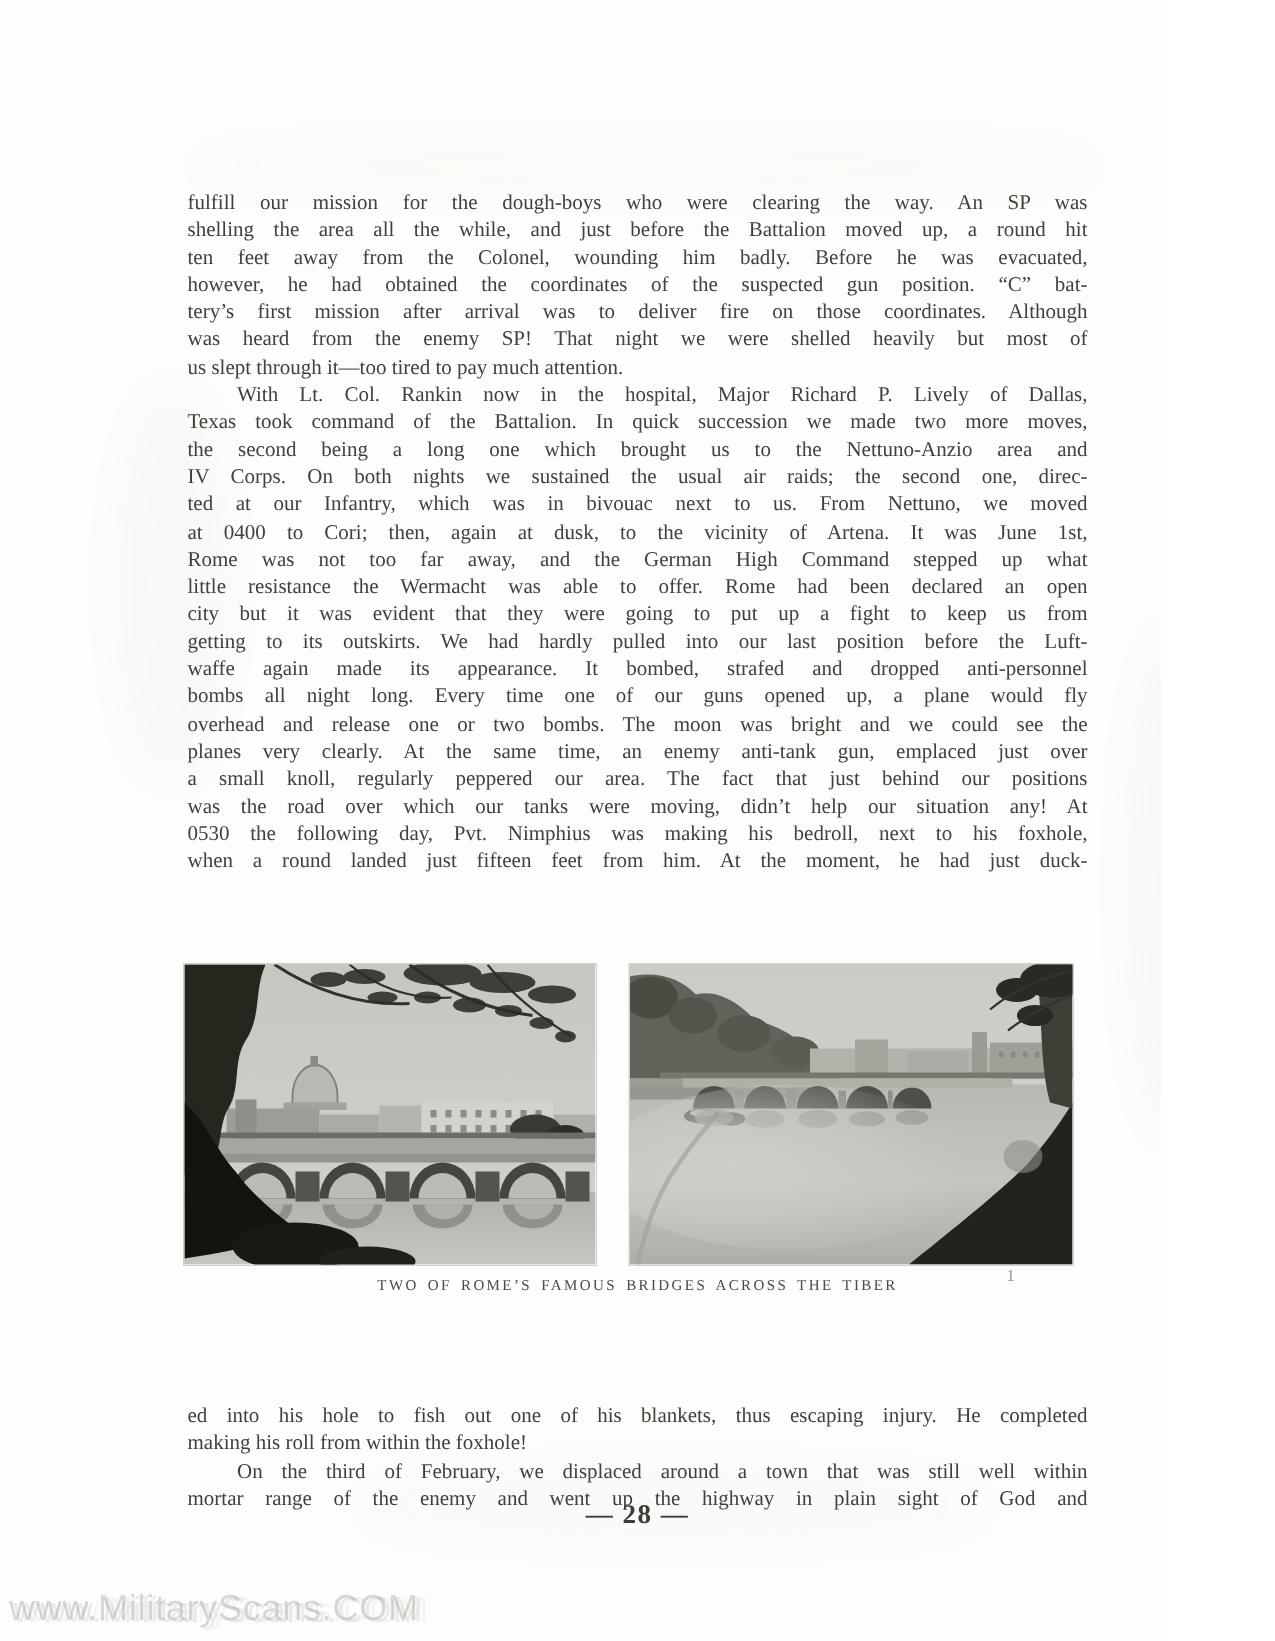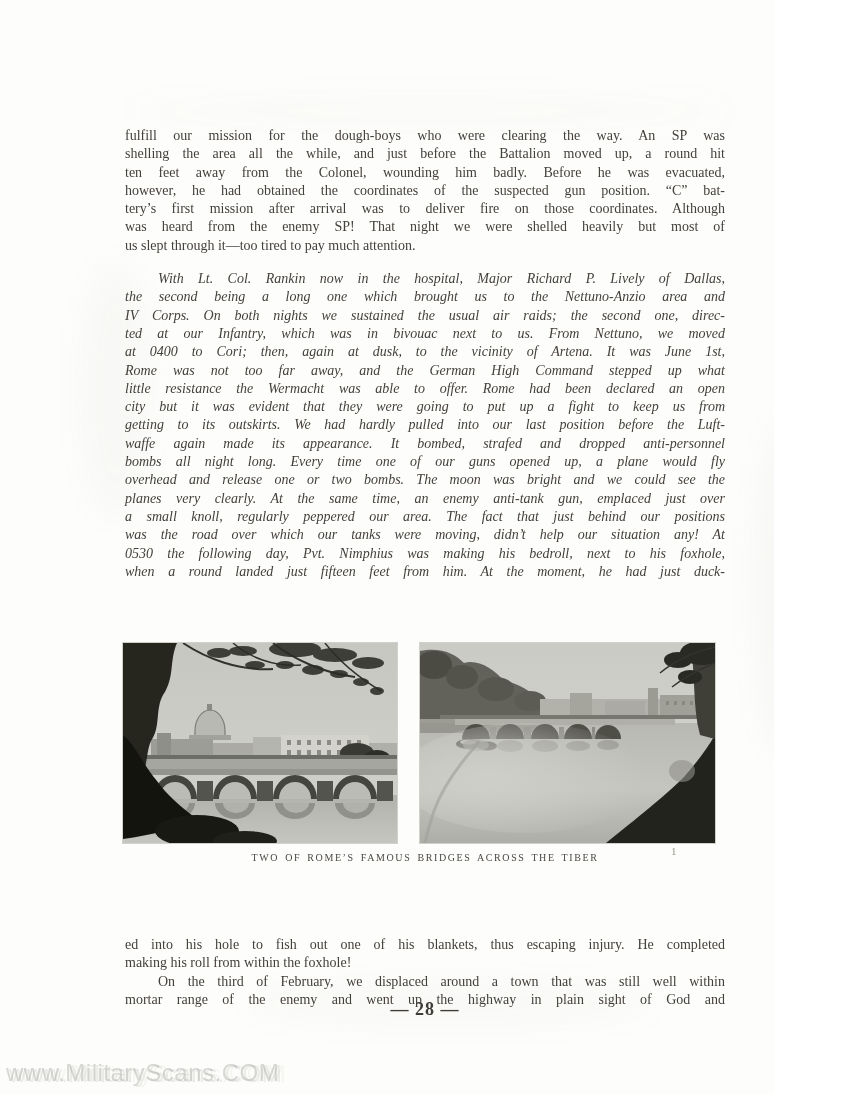--- a/index.html
+++ b/index.html
@@ -12,21 +12,21 @@
   .smudge{position:absolute; border-radius:50%; filter:blur(16px); background:#8c8c85; pointer-events:none;}
   .s1{left:80px; top:260px; width:70px; height:260px; opacity:.045;}
   .s2{left:755px; top:420px; width:60px; height:340px; opacity:.05;}
   .s3{left:240px; top:980px; width:420px; height:46px; opacity:.035;}
   .s4{left:120px; top:96px; width:620px; height:30px; opacity:.03;}
 
   .textcol{position:absolute; left:125px; width:600px; font-size:14px; line-height:18.3px;}
   #block-a{top:127px;}
   #block-b{top:936px;}
   .para{margin:0;}
-  #para-1{margin-top:15px;font-style:italic;}
+  #para-1{margin-top:0;}
   .line{text-align:justify; text-align-last:justify;}
   .line.ragged{text-align-last:left;}
   .line.indent{text-indent:33px;}
 
   .figure-photos{
     position:absolute; top:643px; left:123px; width:592px; height:200px;
     display:flex; gap:23px; margin:0; padding:0;
   }
   .photo{height:200px; position:relative; box-shadow:0 0 0 1px rgba(125,125,118,.35);}
   .photo svg{display:block;}
@@ -63,20 +63,21 @@
         <div class="line">fulfill our mission for the dough-boys who were clearing the way. An SP was</div>
         <div class="line">shelling the area all the while, and just before the Battalion moved up, a round hit</div>
         <div class="line">ten feet away from the Colonel, wounding him badly. Before he was evacuated,</div>
         <div class="line">however, he had obtained the coordinates of the suspected gun position. “C” bat-</div>
         <div class="line">tery’s first mission after arrival was to deliver fire on those coordinates. Although</div>
         <div class="line">was heard from the enemy SP! That night we were shelled heavily but most of</div>
         <div class="line ragged">us slept through it—too tired to pay much attention.</div>
       </div>
     <div class="para" id="para-1">
         <div class="line indent">With Lt. Col. Rankin now in the hospital, Major Richard P. Lively of Dallas,</div>
+        <div class="line">Texas took command of the Battalion. In quick succession we made two more moves,</div>
         <div class="line">the second being a long one which brought us to the Nettuno-Anzio area and</div>
         <div class="line">IV Corps. On both nights we sustained the usual air raids; the second one, direc-</div>
         <div class="line">ted at our Infantry, which was in bivouac next to us. From Nettuno, we moved</div>
         <div class="line">at 0400 to Cori; then, again at dusk, to the vicinity of Artena. It was June 1st,</div>
         <div class="line">Rome was not too far away, and the German High Command stepped up what</div>
         <div class="line">little resistance the Wermacht was able to offer. Rome had been declared an open</div>
         <div class="line">city but it was evident that they were going to put up a fight to keep us from</div>
         <div class="line">getting to its outskirts. We had hardly pulled into our last position before the Luft-</div>
         <div class="line">waffe again made its appearance. It bombed, strafed and dropped anti-personnel</div>
         <div class="line">bombs all night long. Every time one of our guns opened up, a plane would fly</div>

